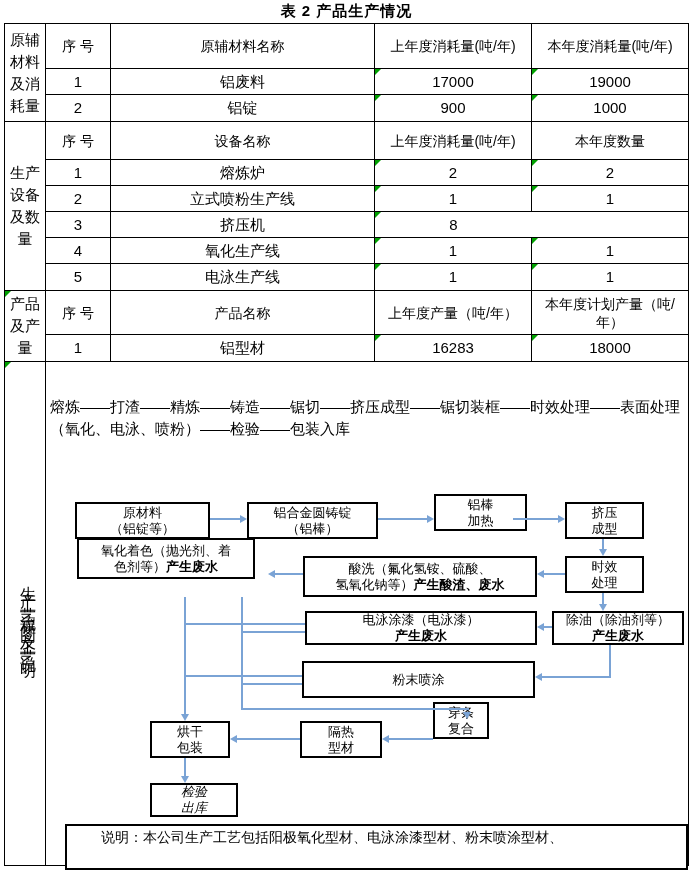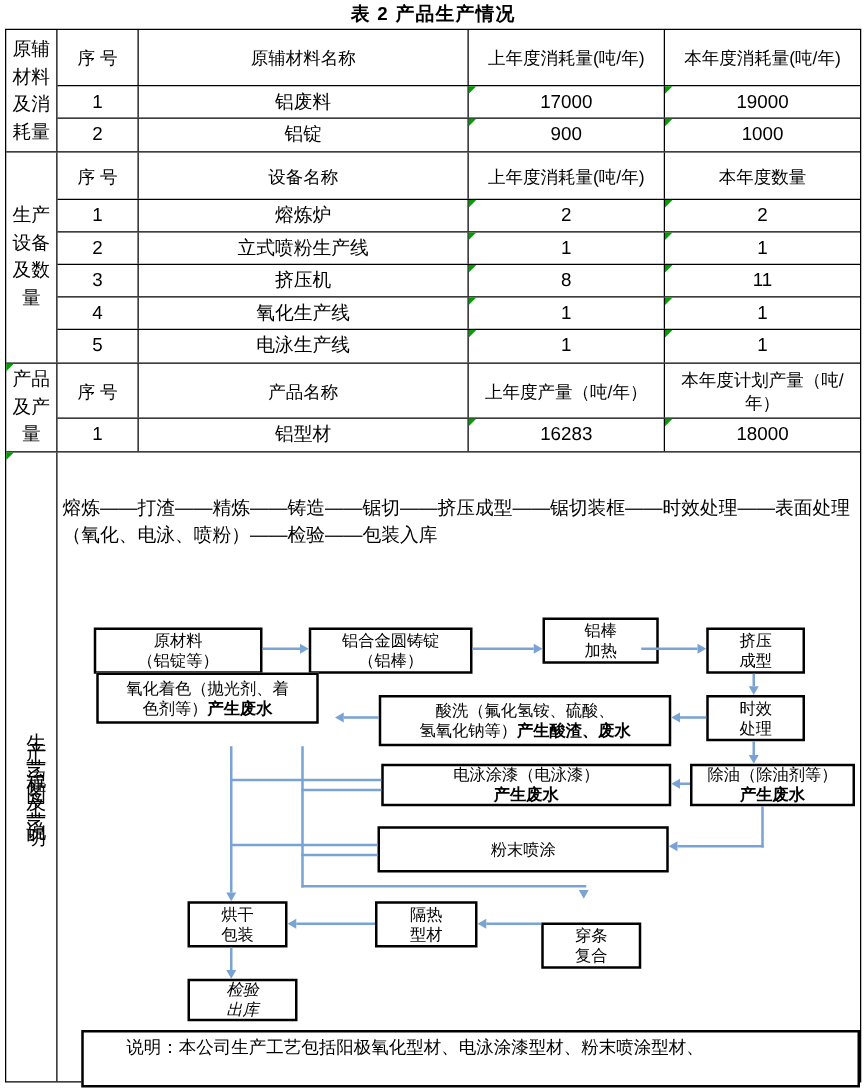--- a/index.html
+++ b/index.html
@@ -112,21 +112,20 @@
         <div class="row dr">
           <div class="cell c0">2</div>
           <div class="cell c1">立式喷粉生产线</div>
           <div class="cell c2 flag">1</div>
           <div class="cell c3 flag">1</div>
         </div>
         <div class="row dr">
           <div class="cell c0">3</div>
           <div class="cell c1">挤压机</div>
           <div class="cell c2 flag">8</div>
-          <div class="cell c3 flag">11</div>
         </div>
         <div class="row dr">
           <div class="cell c0">4</div>
           <div class="cell c1">氧化生产线</div>
           <div class="cell c2 flag">1</div>
           <div class="cell c3 flag">1</div>
         </div>
         <div class="row dr">
           <div class="cell c0">5</div>
           <div class="cell c1">电泳生产线</div>
@@ -204,21 +203,21 @@
         </div>
 
         <div class="fbox" style="left:104px;top:359px;width:80px;height:37px;">
           <div>烘干</div>
           <div>包装</div>
         </div>
         <div class="fbox" style="left:254px;top:359px;width:82px;height:37px;">
           <div>隔热</div>
           <div>型材</div>
         </div>
-        <div class="fbox" style="left:387px;top:376px;width:80px;height:37px;">
+        <div class="fbox" style="left:387px;top:340px;width:56px;height:37px;">
           <div>穿条</div>
           <div>复合</div>
         </div>
 
         <div class="fbox" style="left:104px;top:421px;width:88px;height:34px;font-style:italic;">
           <div>检验</div>
           <div>出库</div>
         </div>
 
         <div class="note" style="left:19px;top:462px;width:623px;height:46px;">

